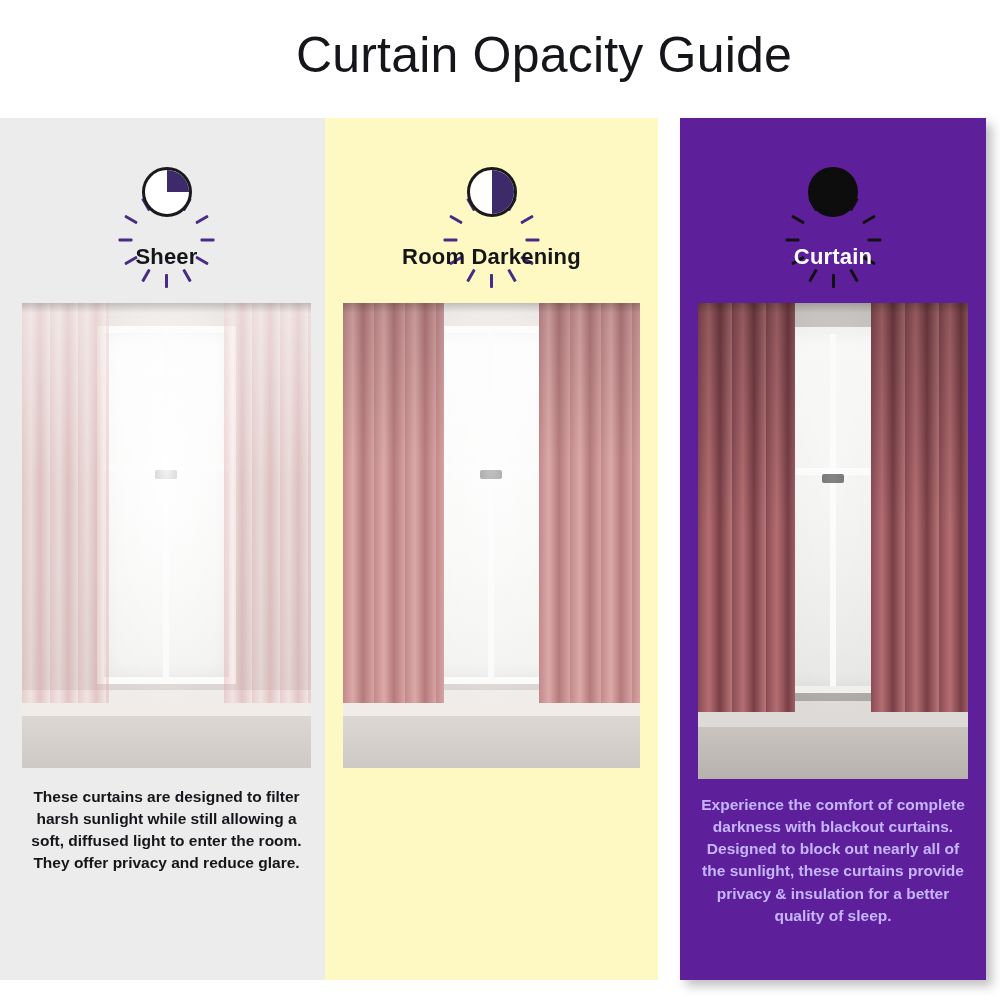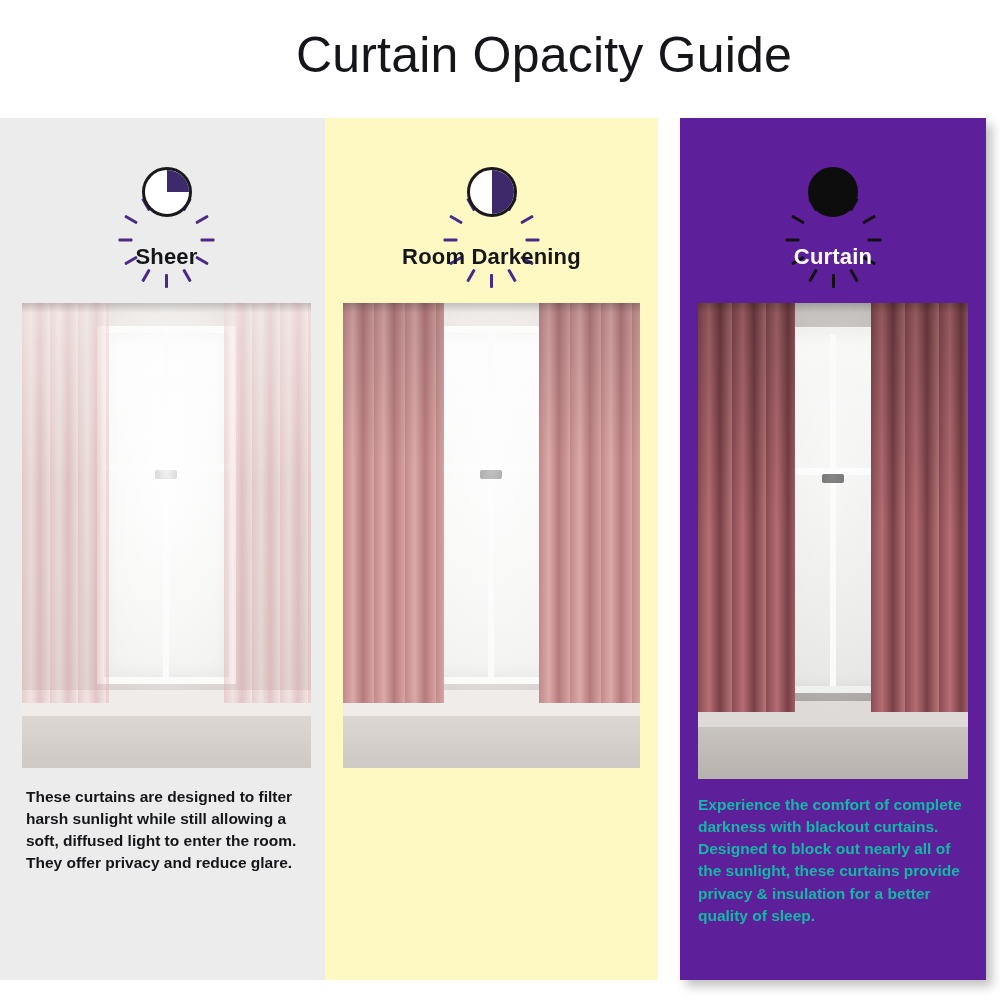--- a/index.html
+++ b/index.html
@@ -249,31 +249,31 @@
     position: absolute; left: 0; right: 0; top: 0; height: 10px;
     background: linear-gradient(180deg, rgba(0,0,0,0.18), rgba(0,0,0,0));
   }
 
   
   .caption {
     position: absolute;
     left: 26px;
     right: 26px;
     top: 668px;
-    text-align: left;
+    text-align: center;
     font-size: 15.5px;
     line-height: 1.43;
     font-weight: bold;
     color: #15161a;
   }
   .panel.p1 .caption { top: 668px; left: 24px; right: 24px; }
   .panel.p2 .caption {
     top: 676px;
     left: 18px; right: 18px;
-    color: #14b8a6;
+    color: #c4b5fd;
   }
 </style>
 </head>
 <body>
 
 <div class="page">
 
   <div class="title">Curtain Opacity Guide</div>
 
   <div class="panels">

